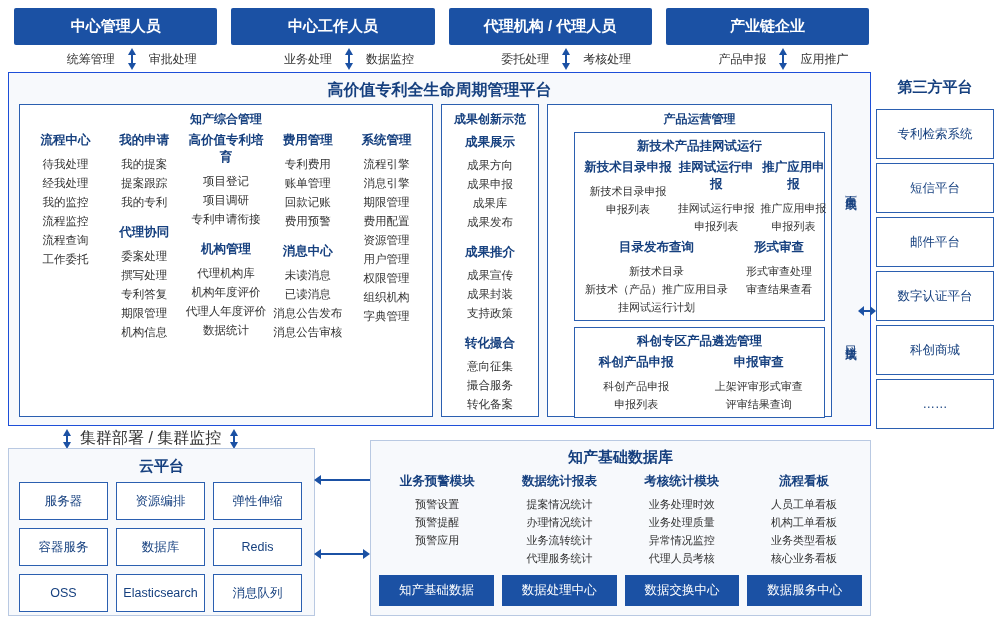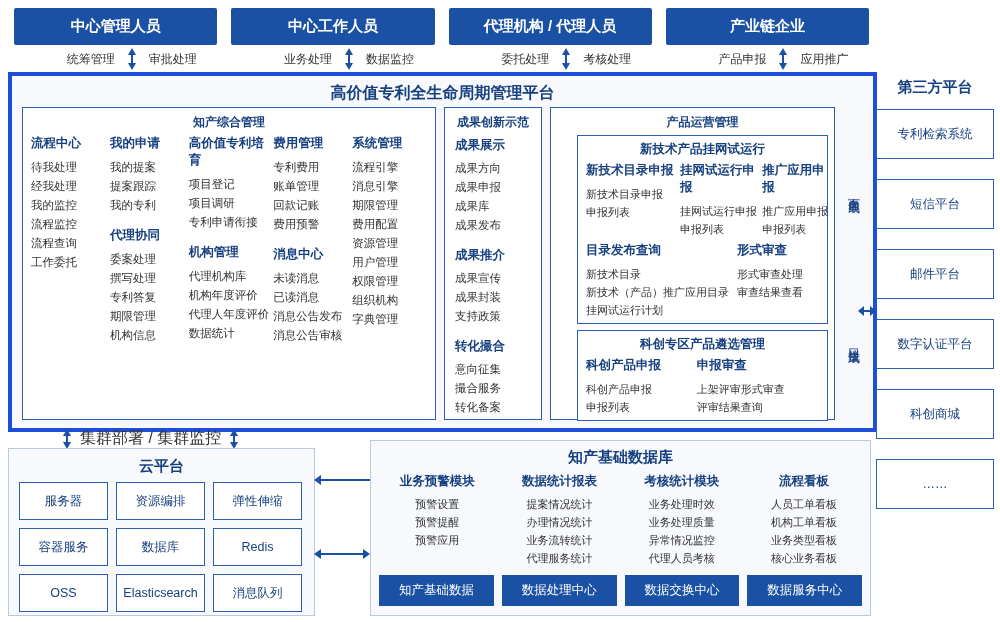--- a/index.html
+++ b/index.html
@@ -11,32 +11,32 @@
   .role{flex:1;background:#1b51a4;color:#fff;text-align:center;font-size:15px;font-weight:bold;padding:9px 16px;border-radius:2px;}
   .rolearrows{position:absolute;left:30px;top:48px;width:855px;display:flex;gap:14px;}
   .rolearrow{flex:1;display:flex;align-items:center;justify-content:center;gap:10px;font-size:12px;color:#333;}
   .updown{display:inline-block;width:14px;height:22px;position:relative;}
   .updown:before,.updown:after{content:"";position:absolute;left:3px;width:0;height:0;border-left:4px solid transparent;border-right:4px solid transparent;}
   .updown:before{top:0;border-bottom:7px solid #1b51a4;}
   .updown:after{bottom:0;border-top:7px solid #1b51a4;}
   .updown i{position:absolute;left:6px;top:6px;width:2px;height:10px;background:#1b51a4;}
 
   
-  .platform{position:absolute;left:8px;top:72px;width:861px;height:352px;border:4px solid #1d4ed8;background:#f7f9fc;}
+  .platform{position:absolute;left:8px;top:72px;width:861px;height:352px;border:1px solid #1d4ed8;background:#f7f9fc;}
   .platform-title{text-align:center;font-size:16px;font-weight:bold;color:#16407f;padding:7px 0 6px;}
   .platform-inner{position:absolute;left:10px;top:31px;right:38px;bottom:8px;display:flex;gap:8px;}
 
   .group{border:1px solid #2b5fb0;background:#fff;position:relative;}
   .group-hd{text-align:center;font-size:12px;font-weight:bold;color:#16407f;padding:6px 0 4px;}
 
   .g1{width:412px;}
   .g2{width:96px;}
   .g3{flex:1;padding-left:20px;}
 
-  .cols{display:flex;padding:0 6px 6px;}
+  .cols{display:flex;padding:0 6px 6px;text-align:center;}
   .col{flex:1;padding:0 2px;}
   .col h4{margin:0 0 6px 0;font-size:12.5px;font-weight:bold;color:#16407f;}
   .col h4.sp{margin-top:12px;}
   .col ul{list-style:none;margin:0;padding:0;}
   .col li{font-size:11.5px;color:#333;line-height:19px;white-space:nowrap;}
 
   
   .g2 .col{padding:0 4px;}
   .g2 h4{margin:2px 0 5px;}
   .g2 li{line-height:19px;}
@@ -51,21 +51,21 @@
   .w-3 .col:nth-child(2){flex:0 0 33%;}
   .w-3 .col:nth-child(3){flex:0 0 29%;}
 
   
   .vlabels{position:absolute;right:6px;top:40px;height:300px;width:26px;font-size:12px;color:#16407f;display:flex;flex-direction:column;align-items:center;justify-content:space-around;}
   .vlabel{writing-mode:vertical-rl;text-orientation:upright;letter-spacing:1px;line-height:14px;}
 
   
   .third{position:absolute;left:876px;top:72px;width:118px;height:542px;}
   .third-title{text-align:center;font-size:15px;font-weight:bold;color:#16407f;padding:6px 0 12px;}
-  .tp{border:1px solid #2b5fb0;background:#fff;height:48px;display:flex;align-items:center;justify-content:center;font-size:12.5px;color:#16407f;margin-bottom:20px;}
+  .tp{border:1px solid #2b5fb0;background:#fff;height:48px;display:flex;align-items:center;justify-content:center;font-size:12.5px;color:#16407f;margin-bottom:4px;}
 
   .lr-arrow{position:absolute;left:858px;top:303px;width:18px;height:12px;}
   .lr-arrow:before,.lr-arrow:after{content:"";position:absolute;top:3px;width:0;height:0;border-top:5px solid transparent;border-bottom:5px solid transparent;}
   .lr-arrow:before{left:0;border-right:6px solid #1b51a4;}
   .lr-arrow:after{right:0;border-left:6px solid #1b51a4;}
   .lr-arrow i{position:absolute;left:5px;top:7px;width:8px;height:2px;background:#1b51a4;}
 
   
   .cluster{position:absolute;left:60px;top:428px;width:250px;display:flex;align-items:center;gap:6px;font-size:16px;color:#333;}
 

